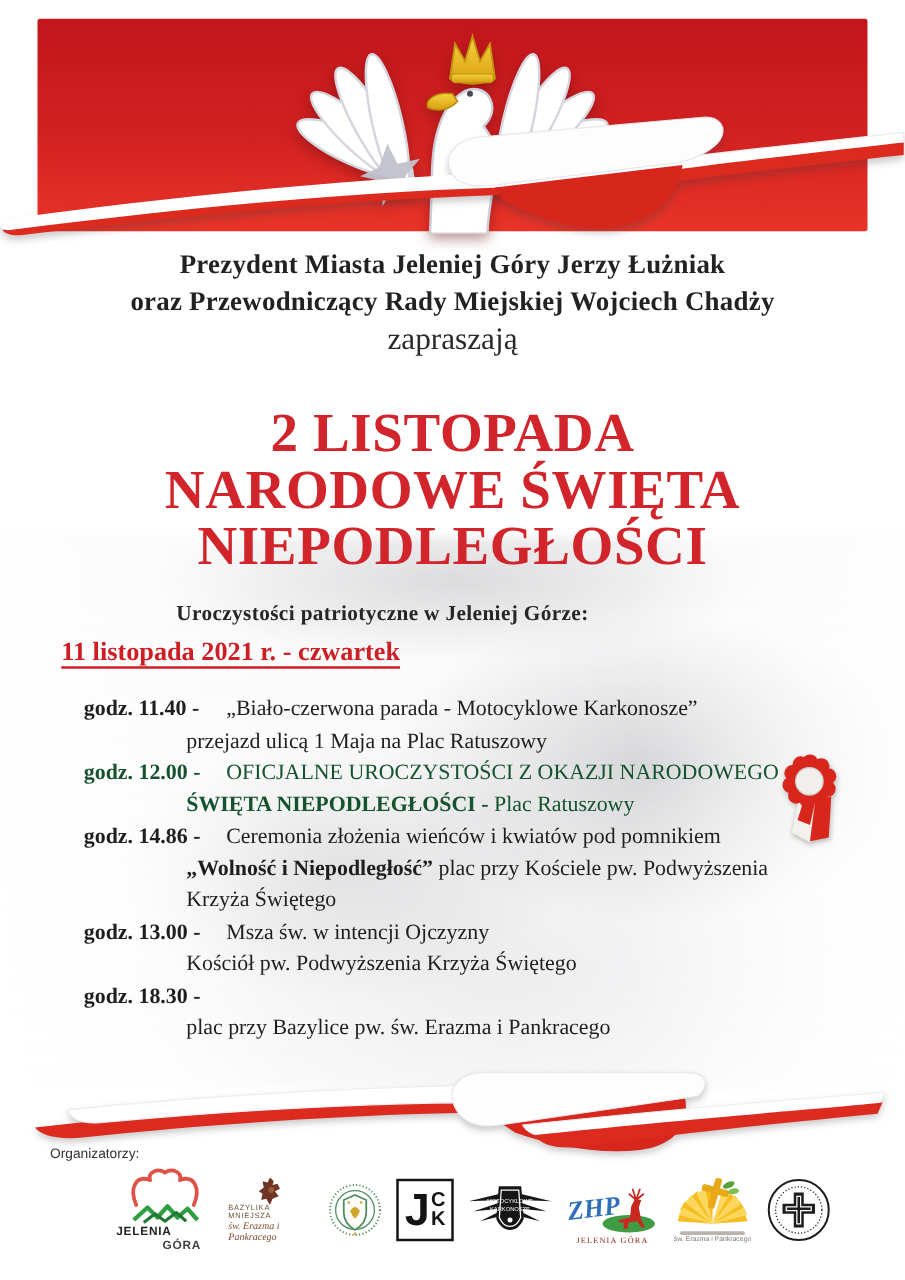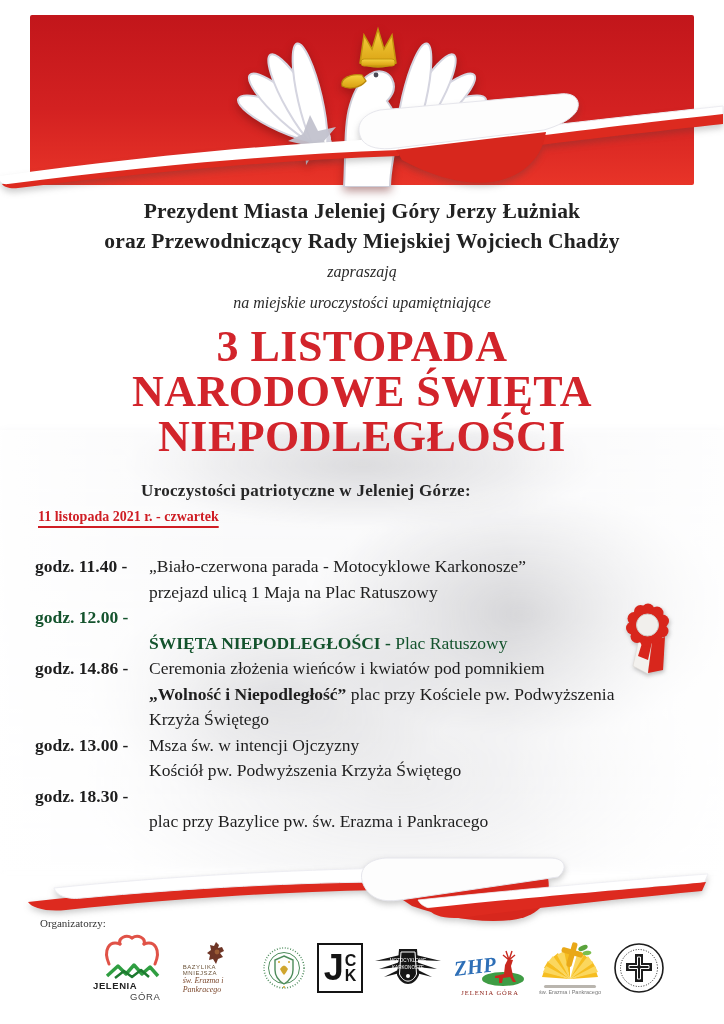--- a/index.html
+++ b/index.html
@@ -32,53 +32,53 @@
   .eagle{position:absolute;left:50%;top:4px;transform:translateX(-50%);
     filter:drop-shadow(0 4px 5px rgba(100,10,10,.45));}
   .ribbon-top{left:0;top:88px;width:724px;height:112px;z-index:3;
     filter:drop-shadow(0 4px 3px rgba(60,60,60,.25));}
   .ribbon-bottom{left:0;top:856px;width:724px;height:72px;z-index:3;
     filter:drop-shadow(0 3px 3px rgba(60,60,60,.28));}
 
   
   .invite{left:0;top:196px;width:724px;text-align:center;color:#222;z-index:2;}
   .invite .b{font-size:21.5px;font-weight:bold;line-height:30px;letter-spacing:.2px;}
-  .invite .r{font-size:16px;line-height:31px;color:#2b2b2b;font-style:italic;}
+  .invite .r{font-size:25px;line-height:31px;color:#2b2b2b;}
 
   
   .big-title{left:0;top:324px;width:724px;text-align:center;z-index:2;
     color:#d2242b;font-weight:bold;font-size:44px;line-height:45px;letter-spacing:.5px;}
 
   .subtitle{left:0;top:481px;width:612px;text-align:center;z-index:2;
     font-weight:bold;font-size:17px;color:#262626;letter-spacing:.3px;}
 
-  .date-heading{left:38px;top:509px;z-index:2;
-    font-size:14px;font-weight:bold;color:#cf1d24;
+  .date-heading{left:49px;top:509px;z-index:2;
+    font-size:21px;font-weight:bold;color:#cf1d24;
     text-decoration:underline;text-decoration-thickness:2px;text-underline-offset:5px;}
 
   
   .schedule{left:35px;top:554px;width:662px;z-index:2;font-size:17.5px;color:#1e1e1e;}
-  .s-row{display:flex;line-height:25.5px;}
+  .s-row{display:flex;line-height:25.5px;margin-left:32px;}
   .s-time{flex:0 0 114px;font-weight:bold;}
   .s-main{font-weight:normal;flex:1;}
   .s-cont{padding-left:114px;line-height:25.5px;}
   .it{font-weight:normal;}
   .bd{font-weight:bold;}
   .red{color:#14532d;}
 
   .rosette{left:619px;top:601px;z-index:4;filter:drop-shadow(1px 2px 2px rgba(90,90,90,.4));}
 
   
-  .organizers{left:40px;top:917px;z-index:2;font-family:Liberation Serif, serif;
+  .organizers{left:40px;top:917px;z-index:2;font-family:Liberation Sans, sans-serif;
     font-size:11px;color:#333;}
   .logos{left:93px;top:932px;width:572px;height:72px;z-index:2;
     display:flex;align-items:center;gap:11px;}
   .logo{display:flex;flex-direction:column;align-items:center;justify-content:flex-start;}
   .lg-cap{font-family:"Liberation Sans",sans-serif;font-size:9.5px;color:#222;letter-spacing:.6px;}
-  .lg-cap .light{font-weight:normal;color:#444;margin-left:37px;}
+  .lg-cap .light{font-weight:bold;color:#444;margin-left:37px;}
   .baz-l1{font-family:"Liberation Sans",sans-serif;font-size:6px;letter-spacing:.6px;color:#6a5238;}
   .baz-l2{font-style:italic;font-size:8px;color:#7d4a2f;}
   .jck{border:2.5px solid #141414;width:42px;height:46px;display:flex;align-items:center;
     justify-content:center;font-family:"Liberation Sans",sans-serif;color:#141414;background:#fff;}
   .jck .J{font-size:36px;font-weight:bold;line-height:36px;}
   .jck .ck{display:flex;flex-direction:column;font-size:16px;font-weight:bold;line-height:15px;margin-left:1px;}
   .zhp-cap{font-size:6.5px;color:#8d2016;letter-spacing:1px;margin-top:1px;}
   .tiny-bar{width:52px;height:3px;border-radius:2px;background:#b9b5ae;margin-top:2px;}
   .szk-cap{font-family:"Liberation Sans",sans-serif;font-size:5.5px;color:#777;margin-top:1px;}
 </style>
@@ -137,43 +137,43 @@
 
   <path d="M396,62 L546,44 C542,72 520,90 492,94 C458,98 424,84 402,72 Z" fill="#d7271d"></path>
 
   <path d="M362,52 C354,38 362,26 380,22 L560,6 C576,4 582,14 576,24 C570,32 558,38 544,42 L396,60 C380,62 368,60 362,52 Z" fill="#fdfdfd" stroke="#e6e6ec" stroke-width="1"></path>
 </svg>
 
 <div class="layer invite">
   <div class="b">Prezydent Miasta Jeleniej Góry Jerzy Łużniak</div>
   <div class="b">oraz Przewodniczący Rady Miejskiej Wojciech Chadży</div>
   <div class="r">zapraszają</div>
-  <div class="r">na miejskie uroczystości upamiętniające</div>
 </div>
 
 <div class="layer big-title">
-  <div>3 LISTOPADA</div>
+  <div>2 LISTOPADA</div>
   <div>NARODOWE ŚWIĘTA</div>
   <div>NIEPODLEGŁOŚCI</div>
 </div>
 
 <div class="layer subtitle">Uroczystości patriotyczne w Jeleniej Górze:</div>
 
 <div class="layer date-heading">11 listopada 2021 r. - czwartek</div>
 
 <div class="layer schedule">
 
   <div class="s-row">
     <span class="s-time">godz. 11.40 -</span>
     <span class="s-main">„Biało-czerwona parada - Motocyklowe Karkonosze”</span>
   </div>
   <div class="s-cont it">przejazd ulicą 1 Maja na Plac Ratuszowy</div>
 
   <div class="s-row red">
     <span class="s-time">godz. 12.00 -</span>
+    <span class="s-main">OFICJALNE UROCZYSTOŚCI Z OKAZJI NARODOWEGO</span>
   </div>
   <div class="s-cont red"><span class="bd">ŚWIĘTA NIEPODLEGŁOŚCI - </span><span class="it">Plac Ratuszowy</span></div>
 
   <div class="s-row">
     <span class="s-time">godz. 14.86 -</span>
     <span class="s-main">Ceremonia złożenia wieńców i kwiatów pod pomnikiem</span>
   </div>
   <div class="s-cont"><span class="bd">„Wolność i Niepodległość” </span><span class="it">plac przy Kościele pw. Podwyższenia</span></div>
   <div class="s-cont it">Krzyża Świętego</div>
 

